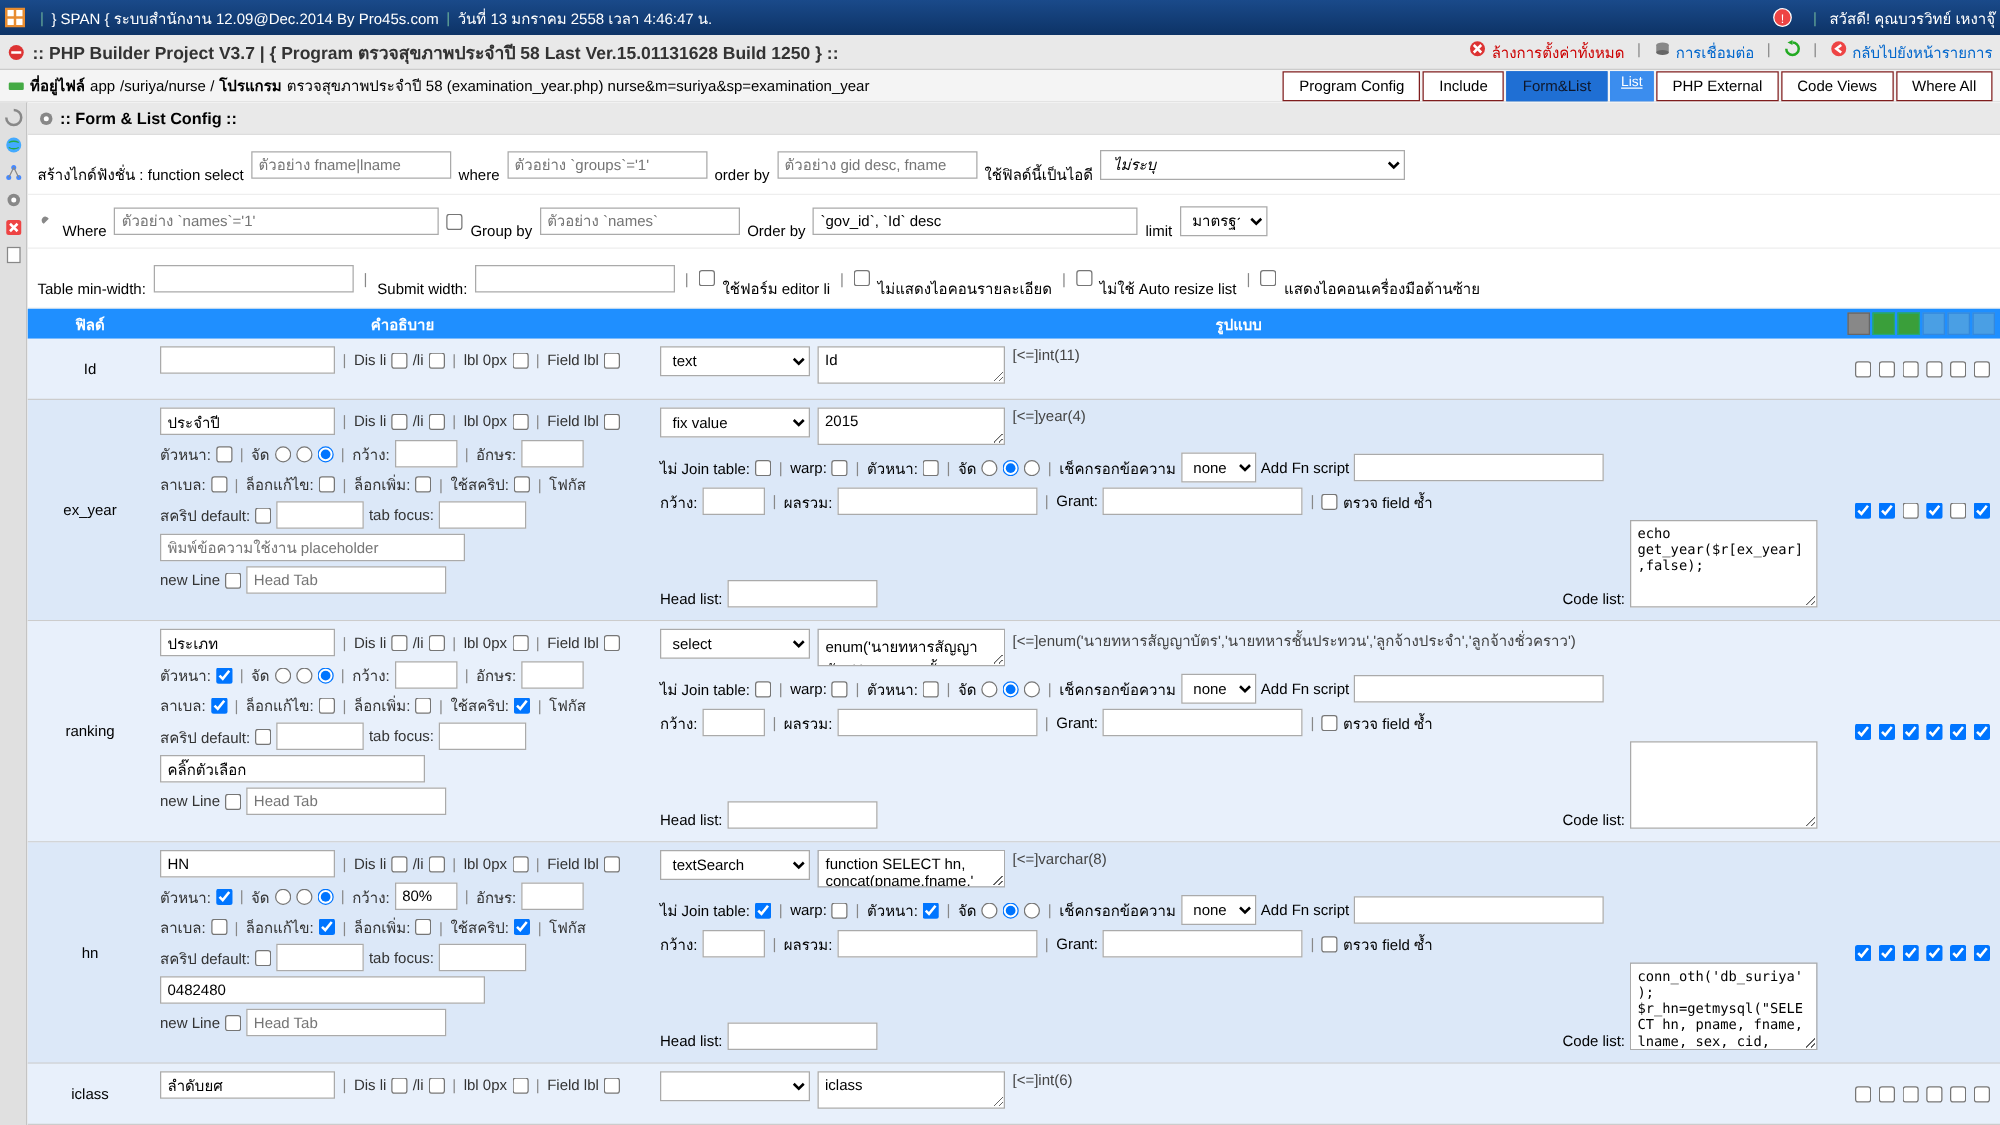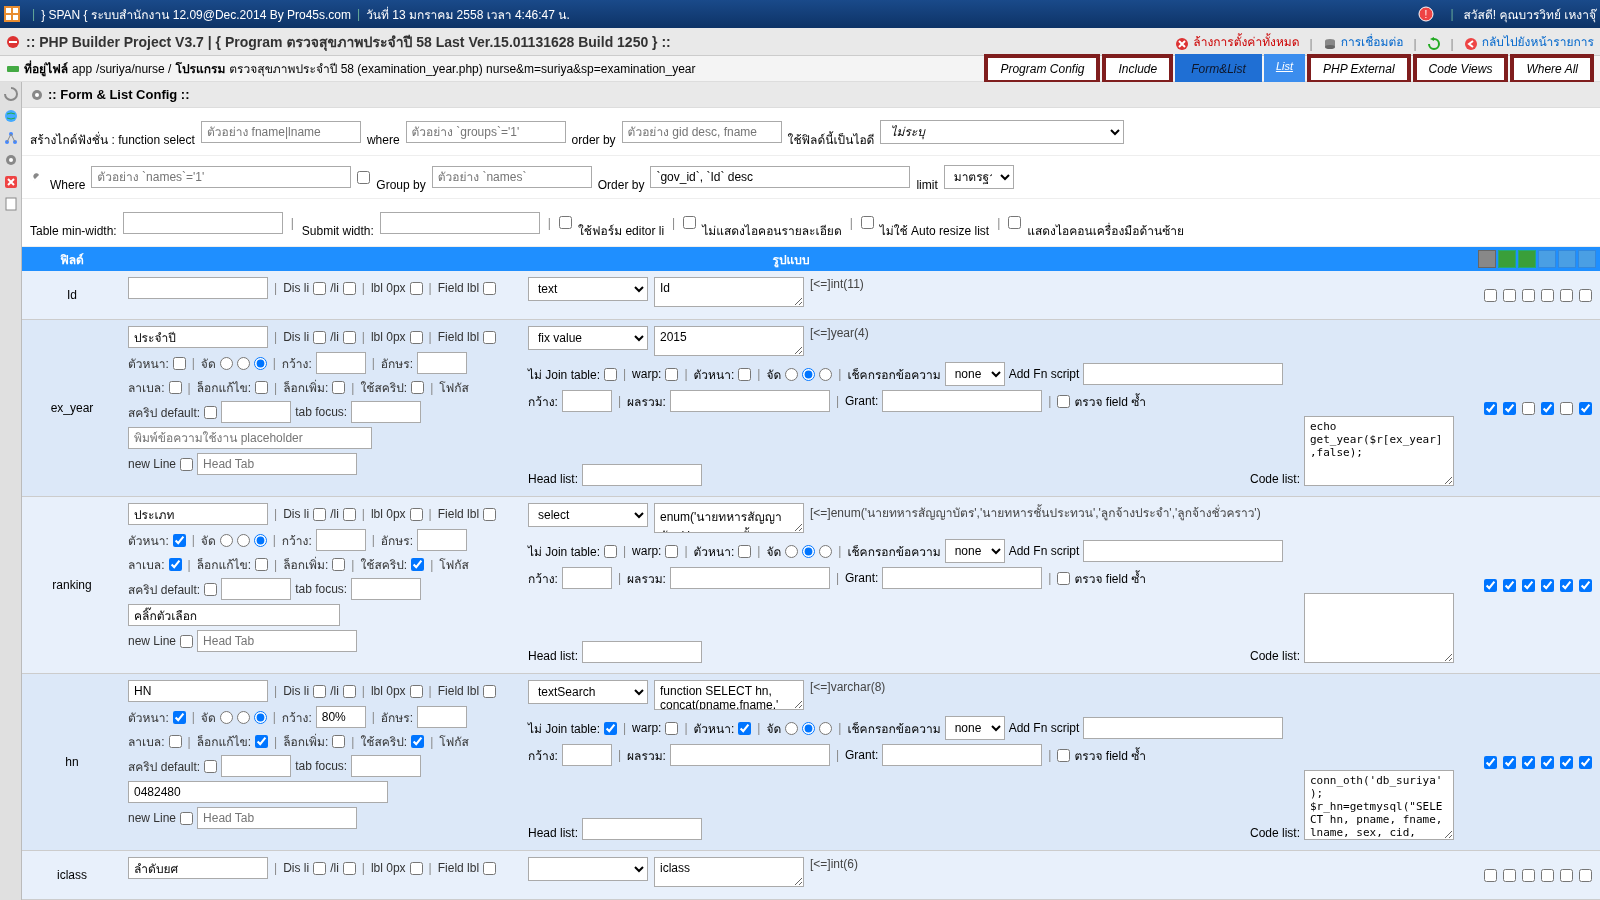--- a/index.html
+++ b/index.html
@@ -8,29 +8,29 @@
 .topbar { background: linear-gradient(#1a4a8a, #0d3366); color: #fff; height: 28px; display: flex; align-items: center; padding: 0 4px; }
 .topbar .icon { width: 16px; height: 16px; margin-right: 6px; display: inline-flex; align-items: center; justify-content: center; }
 .topbar-left { display: flex; align-items: center; flex: 1; }
 .topbar-right { display: flex; align-items: center; gap: 4px; }
 .topbar-text { font-size: 12px; white-space: nowrap; }
 .sep { margin: 0 6px; color: #6a9; }
 
 .titlebar { background: #e9e9e9; height: 28px; display: flex; align-items: center; padding: 0 6px; border-bottom: 1px solid #ccc; }
 .titlebar-left { display: flex; align-items: center; flex: 1; }
 .titlebar-title { font-size: 14px; font-weight: bold; color: #333; }
-.titlebar-right { display: flex; align-items: flex-end; gap: 4px; }
+.titlebar-right { display: flex; align-items: flex-start; gap: 4px; }
 .link-red { color: #c00; }
 .link-blue { color: #06c; }
 .mini-icon { width: 14px; height: 14px; display: inline-block; }
 
 .pathbar { background: #f4f4f4; height: 26px; display: flex; align-items: center; padding: 0 6px; border-bottom: 1px solid #ddd; }
 .pathbar-left { flex: 1; display: flex; align-items: center; gap: 4px; }
 .pathbar-tabs { display: flex; gap: 2px; }
-.tab { padding: 4px 12px; background: #fff; border: 4px solid #7f1d1d; font-size: 12px; cursor: pointer; font-style: italic; }
+.tab { padding: 4px 12px; background: #fff; border: 1px solid #7f1d1d; font-size: 12px; cursor: pointer; }
 .tab.active { background: #1f6fd4; color: #0f172a; border-color: #1f6fd4; }
 .tab.sub { background: #3b8dee; color: #fff; border-color: #3b8dee; padding: 2px 8px; font-size: 11px; text-decoration: underline; }
 
 .section-header { background: #e9e9e9; padding: 5px 8px; font-size: 13px; font-weight: bold; border-bottom: 1px solid #ddd; display: flex; align-items: center; }
 
 .main { display: flex; height: calc(900px - 28px - 28px - 26px); }
 .sidebar { width: 22px; background: #e0e0e0; border-right: 1px solid #bbb; display: flex; flex-direction: column; align-items: center; padding-top: 4px; gap: 6px; }
 .sidebar-icon { width: 16px; height: 16px; cursor: pointer; }
 
 .content { flex: 1; overflow: auto; background: #fff; }
@@ -245,20 +245,21 @@
       <span class="vsep">|</span>
       <input type="checkbox" style="">
       <label>ไม่ใช้ Auto resize list</label>
       <span class="vsep">|</span>
       <input type="checkbox" style="">
       <label>แสดงไอคอนเครื่องมือด้านซ้าย</label>
     </div>
 
     <div class="grid-header">
       <div class="col-field">ฟิลด์</div>
+      <div class="col-desc">คำอธิบาย</div>
       <div class="col-form">รูปแบบ</div>
       <div class="col-icons">
         <span class="hicon gray"></span>
         <span class="hicon"></span>
         <span class="hicon"></span>
         <span class="hicon blue"></span>
         <span class="hicon blue"></span>
         <span class="hicon blue"></span>
       </div>
     </div>

